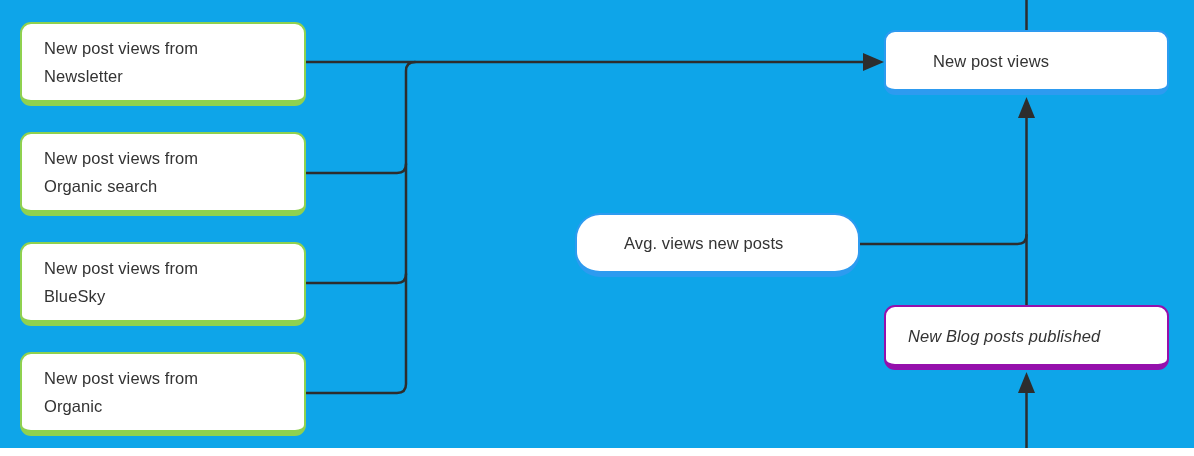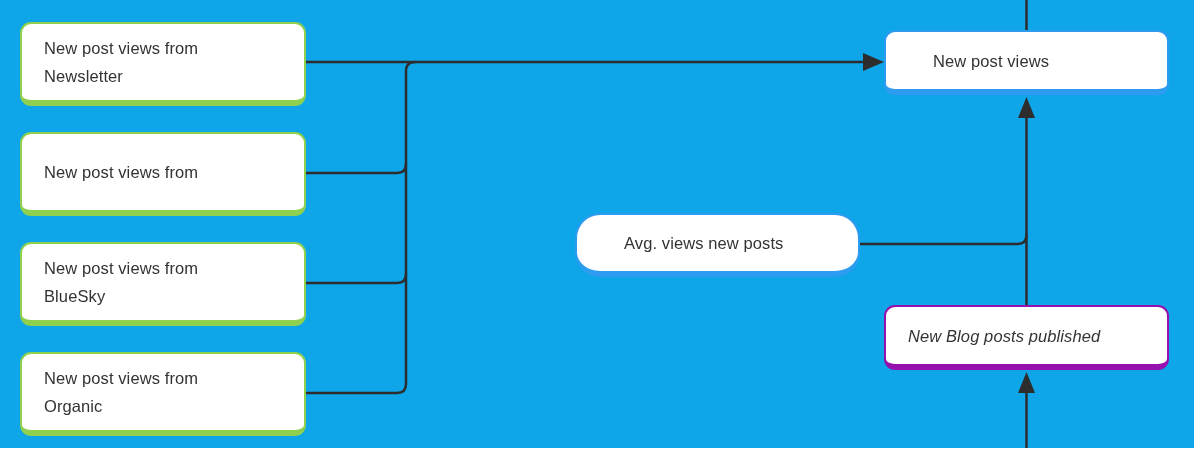--- a/index.html
+++ b/index.html
@@ -86,20 +86,21 @@
     <polygon class="arrowhead" points="1026.5,372 1018,393 1035,393"></polygon>
   </svg>
 
   <div class="node green n-newsletter">
     <div class="label-line">New post views from</div>
     <div class="label-line">Newsletter</div>
   </div>
 
   <div class="node green n-organic">
     <div class="label-line">New post views from</div>
+    <div class="label-line">Organic search</div>
   </div>
 
   <div class="node green n-linkedin">
     <div class="label-line">New post views from</div>
     <div class="label-line">BlueSky</div>
   </div>
 
   <div class="node green n-bluesky">
     <div class="label-line">New post views from</div>
     <div class="label-line">Organic</div>

